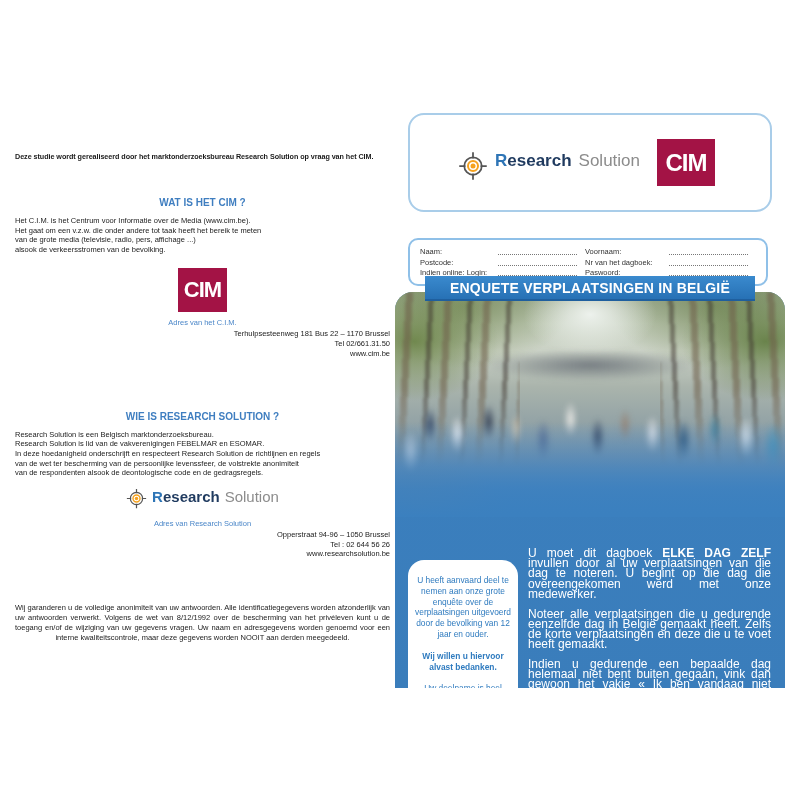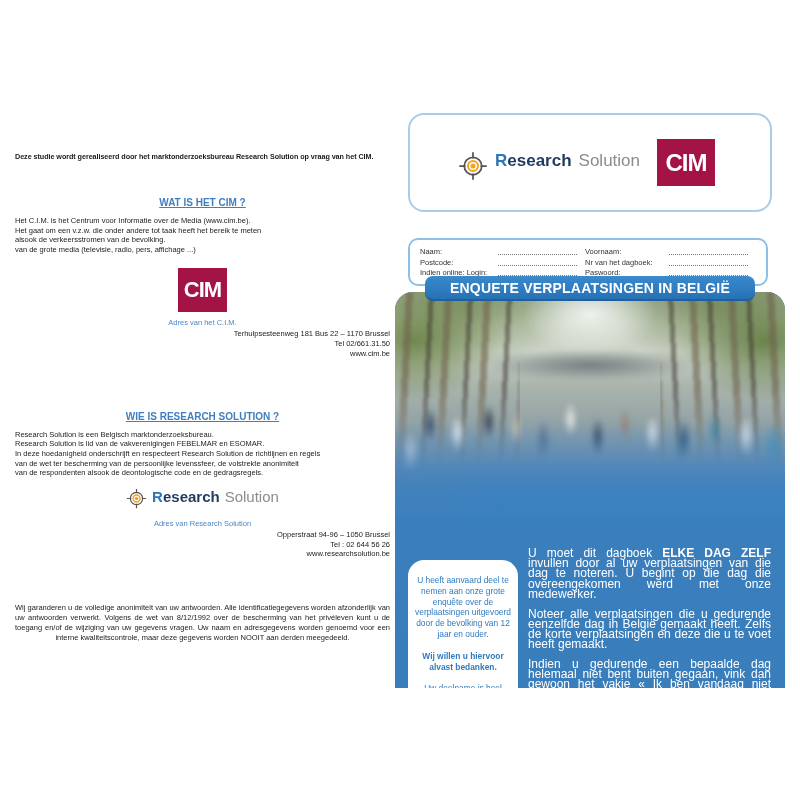--- a/index.html
+++ b/index.html
@@ -3,21 +3,21 @@
 <meta charset="utf-8">
 <style>
   html,body{margin:0;padding:0;}
   body{width:800px;height:800px;background:#ffffff;font-family:"Liberation Sans",sans-serif;color:#1a1a1a;position:relative;overflow:hidden;}
   .canvas{position:absolute;inset:0;background:#fff;}
   .b{font-weight:700;}
 
   
   .left-page{position:absolute;left:15px;top:152px;width:375px;}
   .intro{font-size:7.2px;font-weight:700;white-space:nowrap;letter-spacing:-0.05px;margin:0;}
-  .sec-heading{font-size:10px;font-weight:700;color:#3f7ec0;text-decoration:underline;text-align:center;margin:0;}
+  .sec-heading{font-size:10px;font-weight:700;color:#3f7ec0;text-align:center;margin:0;}
   .cim-head{margin-top:36px;}
   .centered-lines{font-size:7.5px;line-height:9.6px;text-align:left;margin-top:8px;color:#222;}
   .cim-logo{width:49px;height:44px;background:#a31345;color:#fff;margin:14px auto 0;display:flex;align-items:center;justify-content:center;font-weight:700;font-size:22px;letter-spacing:-1px;}
   .addr-caption{font-size:7.5px;color:#4a86c8;text-align:center;margin-top:6px;}
   .addr-lines{font-size:7.5px;line-height:9.8px;text-align:right;margin-top:2px;color:#222;}
   .rs-head{margin-top:52px;}
   .rs-logo{display:flex;align-items:flex-start;justify-content:center;margin-top:10px;gap:5px;}
   .rs-logo .word-research{font-size:15px;font-weight:700;color:#1f3a5f;}
   .rs-logo .word-research .cap{color:#2e75b6;}
   .rs-logo .word-solution{font-size:15px;color:#8c8c8c;}
@@ -30,21 +30,21 @@
   .header-card .word-research{font-size:17px;}
   .header-card .word-solution{font-size:17px;}
   .cim-logo-right{width:58px;height:47px;background:#a31345;color:#fff;display:flex;align-items:center;justify-content:center;font-weight:700;font-size:24px;letter-spacing:-1px;margin-left:auto;margin-right:55px;}
 
   .form-card{position:absolute;top:128px;left:13px;width:360px;height:48px;border:2px solid #8fc0e8;border-radius:10px;background:#fff;box-sizing:border-box;padding:6px 10px 7px;display:flex;flex-direction:column;justify-content:space-between;}
   .form-row{display:flex;align-items:flex-end;font-size:7.5px;color:#333;line-height:9px;}
   .form-label-1{width:78px;flex:none;}
   .form-label-2{width:84px;flex:none;}
   .dotline{flex:1;border-bottom:1.3px dotted #777;height:8px;margin:0 8px 1px 0;}
 
-  .banner{position:absolute;top:166px;left:30px;width:330px;height:25px;border-radius:8px;background:linear-gradient(180deg,#3a8ace,#2771b5);border-bottom:2px solid #1f5f9e;color:#fff;display:flex;align-items:center;justify-content:center;font-weight:700;font-size:14px;letter-spacing:0.2px;z-index:3;box-sizing:border-box;}
+  .banner{position:absolute;top:166px;left:30px;width:330px;height:25px;border-radius:0;background:linear-gradient(180deg,#3a8ace,#2771b5);border-bottom:2px solid #1f5f9e;color:#fff;display:flex;align-items:center;justify-content:center;font-weight:700;font-size:14px;letter-spacing:0.2px;z-index:3;box-sizing:border-box;}
 
   .hero{position:absolute;top:182px;left:0;width:390px;height:396px;background:linear-gradient(180deg,#3b80bf,#3a7dbb);border-radius:18px 18px 0 0;overflow:hidden;z-index:1;}
   .photo{position:absolute;top:0;left:0;right:0;height:225px;}
   .photo-base{position:absolute;inset:0;background:
     radial-gradient(95px 60px at 50% 10%, rgba(240,244,240,.95), rgba(240,244,240,0) 70%),
     radial-gradient(120px 85px at 5% 22%, rgba(100,126,62,.85), rgba(100,126,62,0) 70%),
     radial-gradient(120px 85px at 95% 22%, rgba(92,120,58,.85), rgba(92,120,58,0) 70%),
     radial-gradient(150px 90px at 18% 6%, rgba(118,138,86,.75), rgba(118,138,86,0) 70%),
     radial-gradient(150px 90px at 82% 6%, rgba(112,132,82,.75), rgba(112,132,82,0) 70%),
     radial-gradient(120px 60px at 6% 96%, rgba(130,140,146,.8), rgba(130,140,146,0) 75%),
@@ -88,22 +88,22 @@
 <div class="canvas">
 
   <section class="left-page">
 
     <p class="intro">Deze studie wordt gerealiseerd door het marktonderzoeksbureau Research Solution op vraag van het CIM.</p>
 
     <h3 class="sec-heading cim-head">WAT IS HET CIM ?</h3>
     <div class="centered-lines">
         <div>Het C.I.M. is het Centrum voor Informatie over de Media (www.cim.be).</div>
         <div>Het gaat om een v.z.w. die onder andere tot taak heeft het bereik te meten</div>
+        <div>van de grote media (televisie, radio, pers, affichage ...)</div>
         <div>alsook de verkeersstromen van de bevolking.</div>
-        <div>van de grote media (televisie, radio, pers, affichage ...)</div>
       </div>
 
     <div class="cim-logo">
       <span>CIM</span>
     </div>
     <div class="addr-caption">Adres van het C.I.M.</div>
     <div class="addr-lines">
         <div>Terhulpsesteenweg 181 Bus 22 – 1170 Brussel</div>
         <div>Tel  02/661.31.50</div>
         <div>www.cim.be</div>

